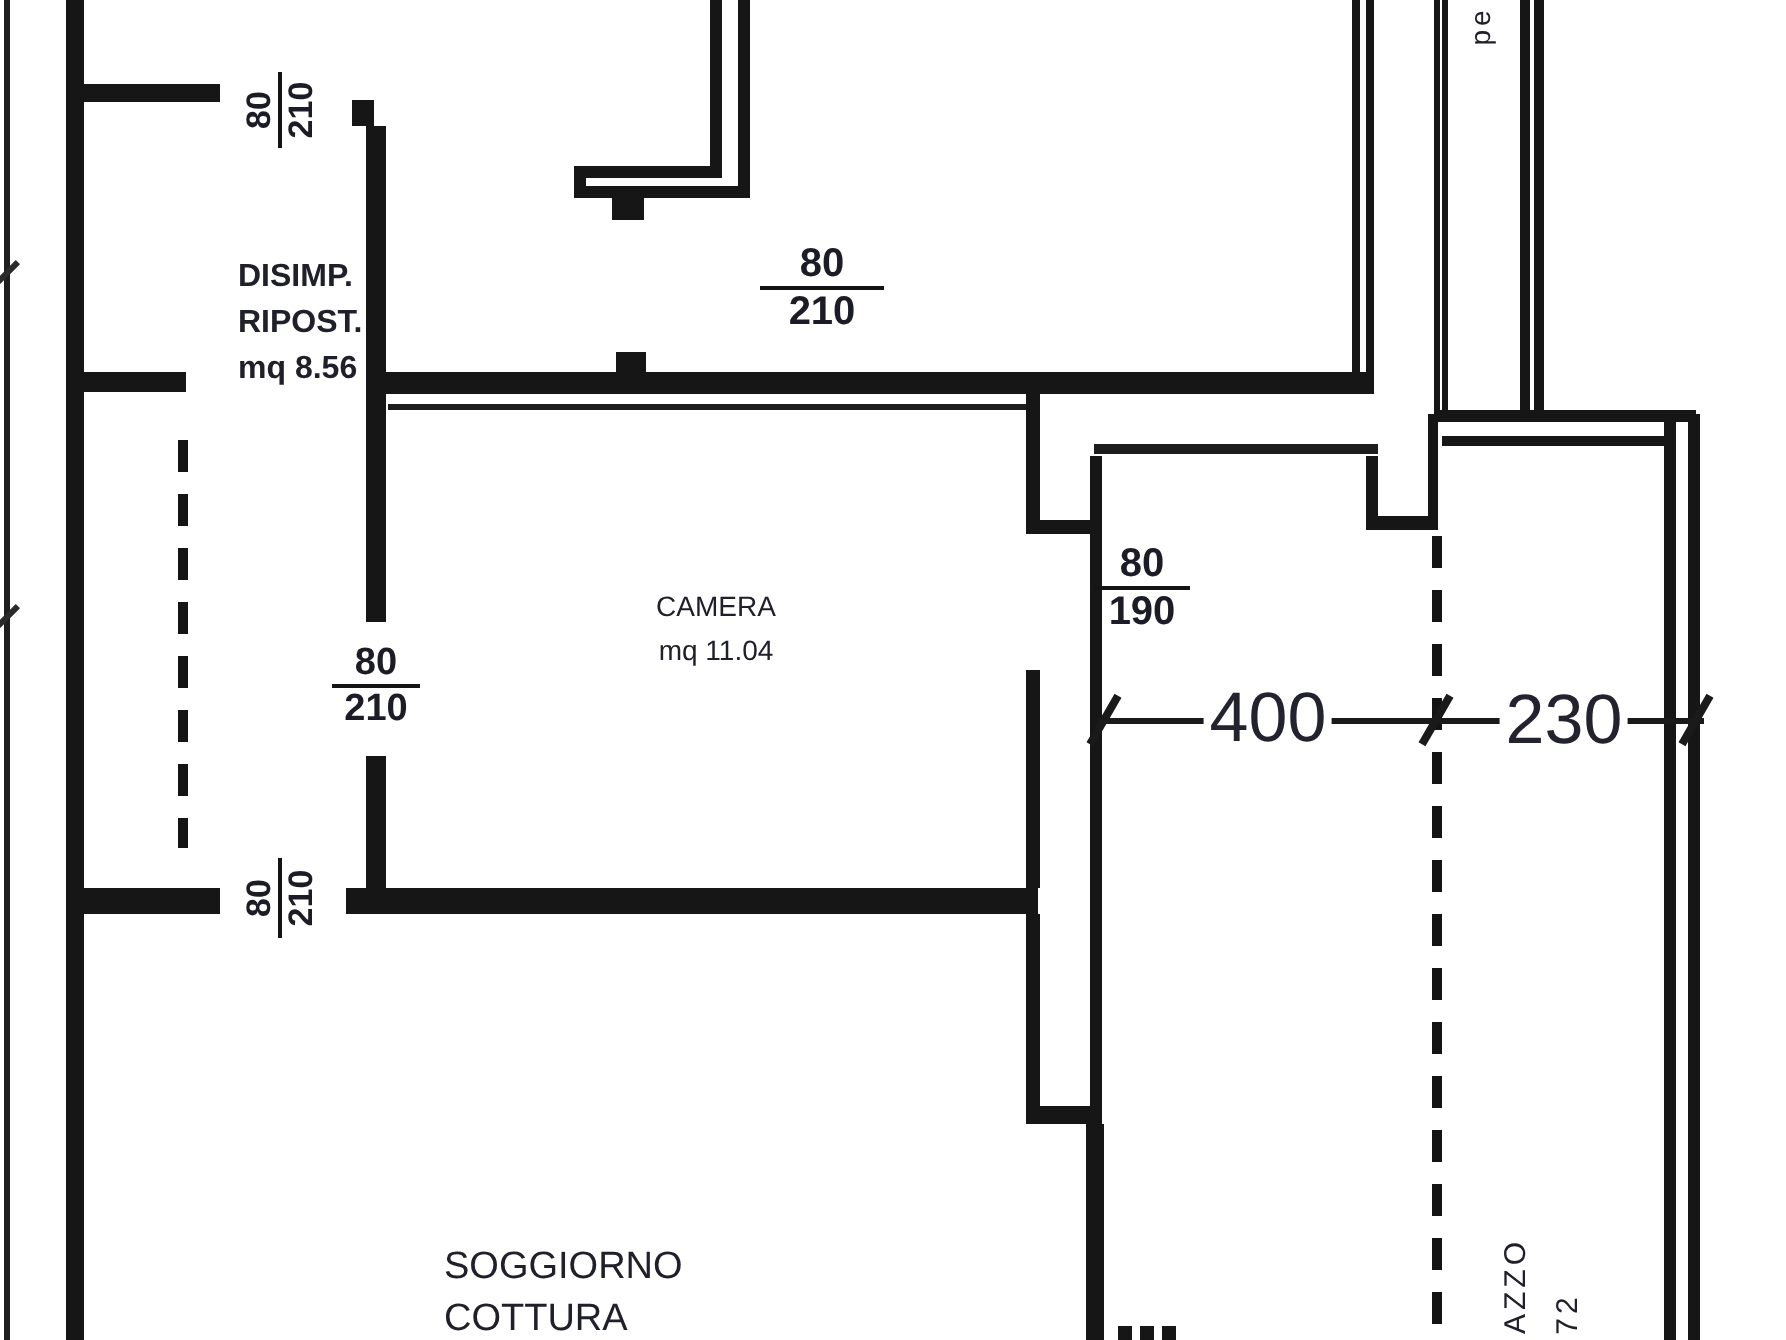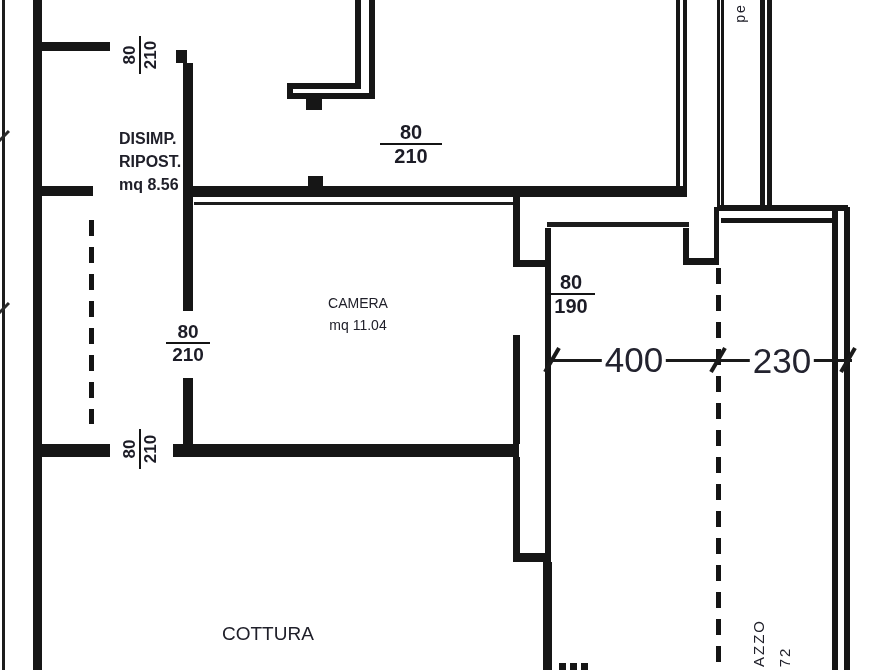--- a/index.html
+++ b/index.html
@@ -104,18 +104,19 @@
     <div class="room" style="left: 119px; top: 127px; font-size: 16px; font-weight: 700; text-align: left; transform: none;">
       <div style="line-height: 23px;">DISIMP.</div>
       <div style="line-height: 23px;">RIPOST.</div>
       <div style="line-height: 23px;">mq 8.56</div>
     </div>
     <div class="room" style="left: 358px; top: 292px; font-size: 14px; font-weight: 400; text-align: center; transform: translateX(-50%);">
       <div style="line-height: 22px;">CAMERA</div>
       <div style="line-height: 22px;">mq 11.04</div>
     </div>
     <div class="room" style="left: 222px; top: 621px; font-size: 19px; font-weight: 400; text-align: left; transform: none;">
+      <div style="line-height: 26px;">SOGGIORNO</div>
       <div style="line-height: 26px;">COTTURA</div>
     </div>
     <div class="rot" style="left: 740px; top: 13px; font-size: 14px;">pe</div>
     <div class="rot" style="left: 758px; top: 643px; font-size: 15px;">AZZO</div>
     <div class="rot" style="left: 784px; top: 657px; font-size: 15px;">72</div>
   </div>
 
 </body></html>

